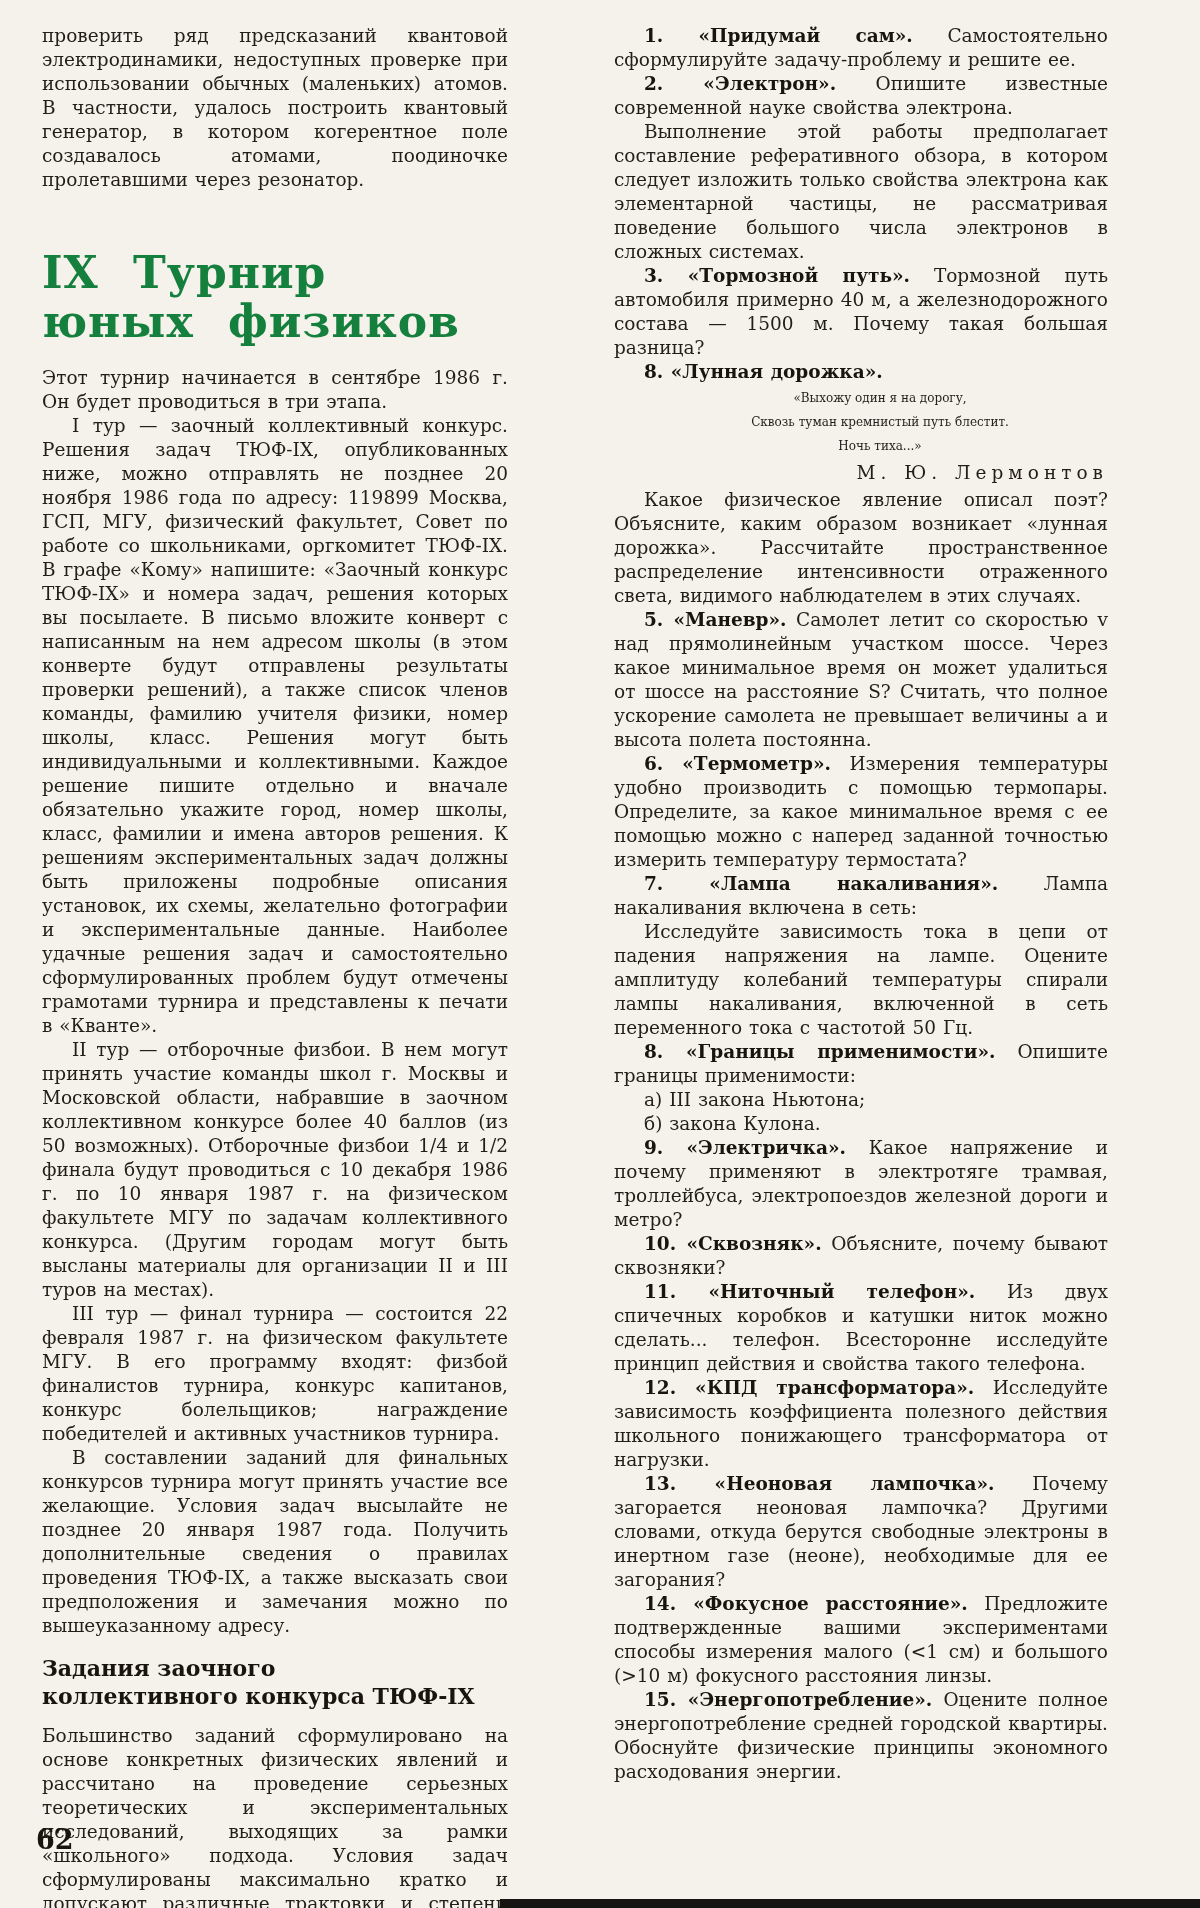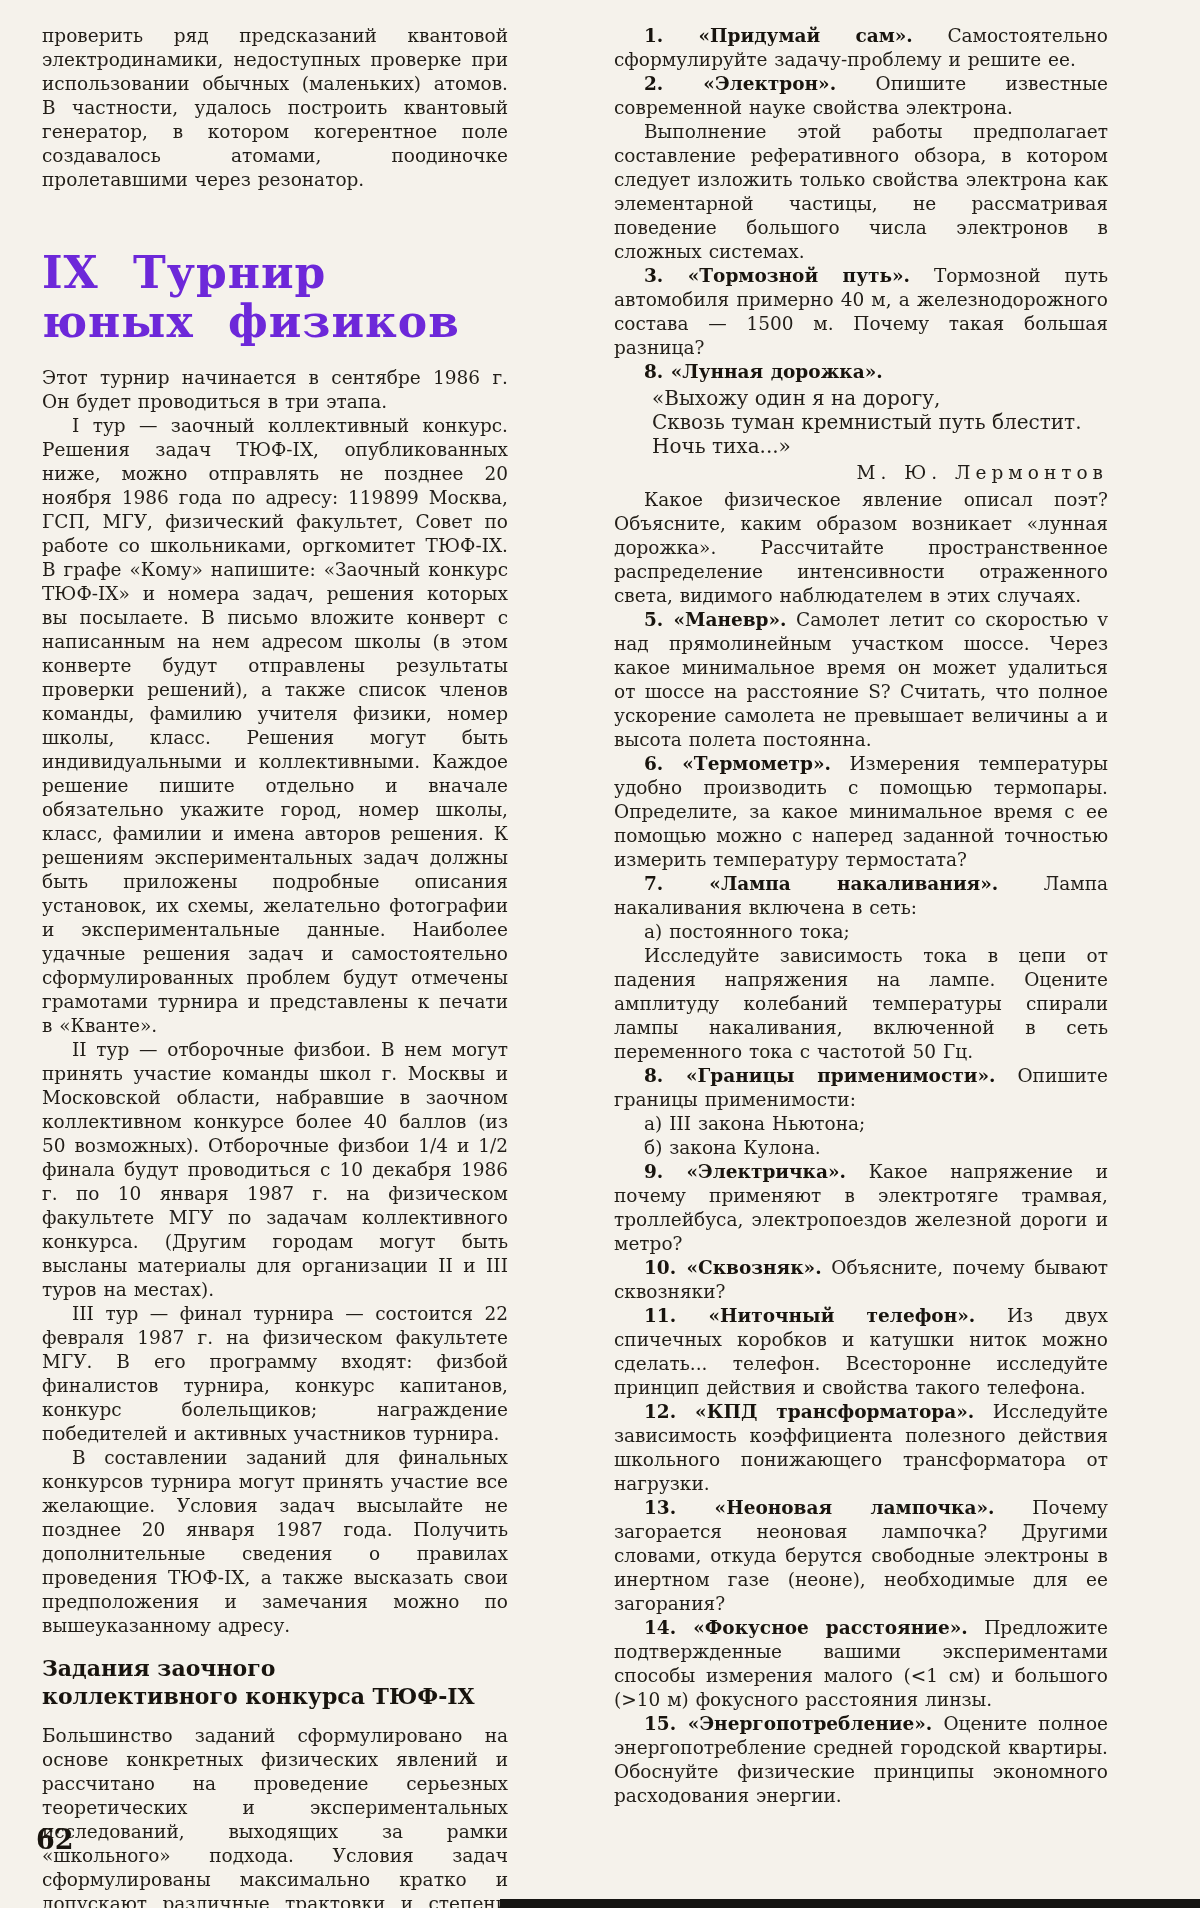--- a/index.html
+++ b/index.html
@@ -24,43 +24,43 @@
     text-align: justify;
     word-spacing: 1px;
   }
   p.indent { text-indent: 30px; }
 
   h1.title {
     margin: 56px 0 20px 0;
     font-size: 44px;
     line-height: 49px;
     font-weight: bold;
-    color: #6d28d9;
+    color: #15803d;
     letter-spacing: 1px;
   }
   h1.title .tline { display: block; word-spacing: 18px; }
 
   h2.subhead {
     margin: 16px 0 14px 0;
     font-size: 22px;
     line-height: 28px;
     font-weight: bold;
     color: #18140e;
   }
   h2.subhead span { display: block; }
 
   .prob b { font-weight: bold; color: #18140e; }
   .gap-top { margin-top: 20px; }
 
   .poem { margin: 2px 0 0 38px; }
   .poem p {
     margin: 0;
-    font-size: 20px;
+    font-size: 12px;
     line-height: 24px;
-    text-align: left;
+    text-align: center;
   }
   p.attribution {
     margin: 2px 0 2px 0;
     font-size: 18.5px;
     line-height: 26px;
     text-align: right;
     letter-spacing: 5px;
     word-spacing: 2px;
   }
 
@@ -124,21 +124,20 @@
     </div>
     <p class="attribution">М. Ю. Лермонтов</p>
 
     <p class="body indent">Какое физическое явление описал поэт? Объясните, каким образом возникает «лунная дорожка». Рассчитайте пространственное распределение интенсивности отраженного света, видимого наблюдателем в этих случаях.</p>
 
     <p class="body indent prob gap-top"><b>5. «Маневр».</b> <span>Самолет летит со скоростью v над прямолинейным участком шоссе. Через какое минимальное время он может удалиться от шоссе на расстояние S? Считать, что полное ускорение самолета не превышает величины a и высота полета постоянна.</span></p>
 
     <p class="body indent prob"><b>6. «Термометр».</b> <span>Измерения температуры удобно производить с помощью термопары. Определите, за какое минимальное время с ее помощью можно с наперед заданной точностью измерить температуру термостата?</span></p>
 
     <p class="body indent prob"><b>7. «Лампа накаливания».</b> <span>Лампа накаливания включена в сеть:</span></p>
-    <p class="body indent">а) постоянного тока;</p>
     <p class="body indent">Исследуйте зависимость тока в цепи от падения напряжения на лампе. Оцените амплитуду колебаний температуры спирали лампы накаливания, включенной в сеть переменного тока с частотой 50 Гц.</p>
 
     <p class="body indent prob"><b>8. «Границы применимости».</b> <span>Опишите границы применимости:</span></p>
     <p class="body indent">а) III закона Ньютона;</p>
     <p class="body indent">б) закона Кулона.</p>
 
     <p class="body indent prob"><b>9. «Электричка».</b> <span>Какое напряжение и почему применяют в электротяге трамвая, троллейбуса, электропоездов железной дороги и метро?</span></p>
 
     <p class="body indent prob"><b>10. «Сквозняк».</b> <span>Объясните, почему бывают сквозняки?</span></p>
 

